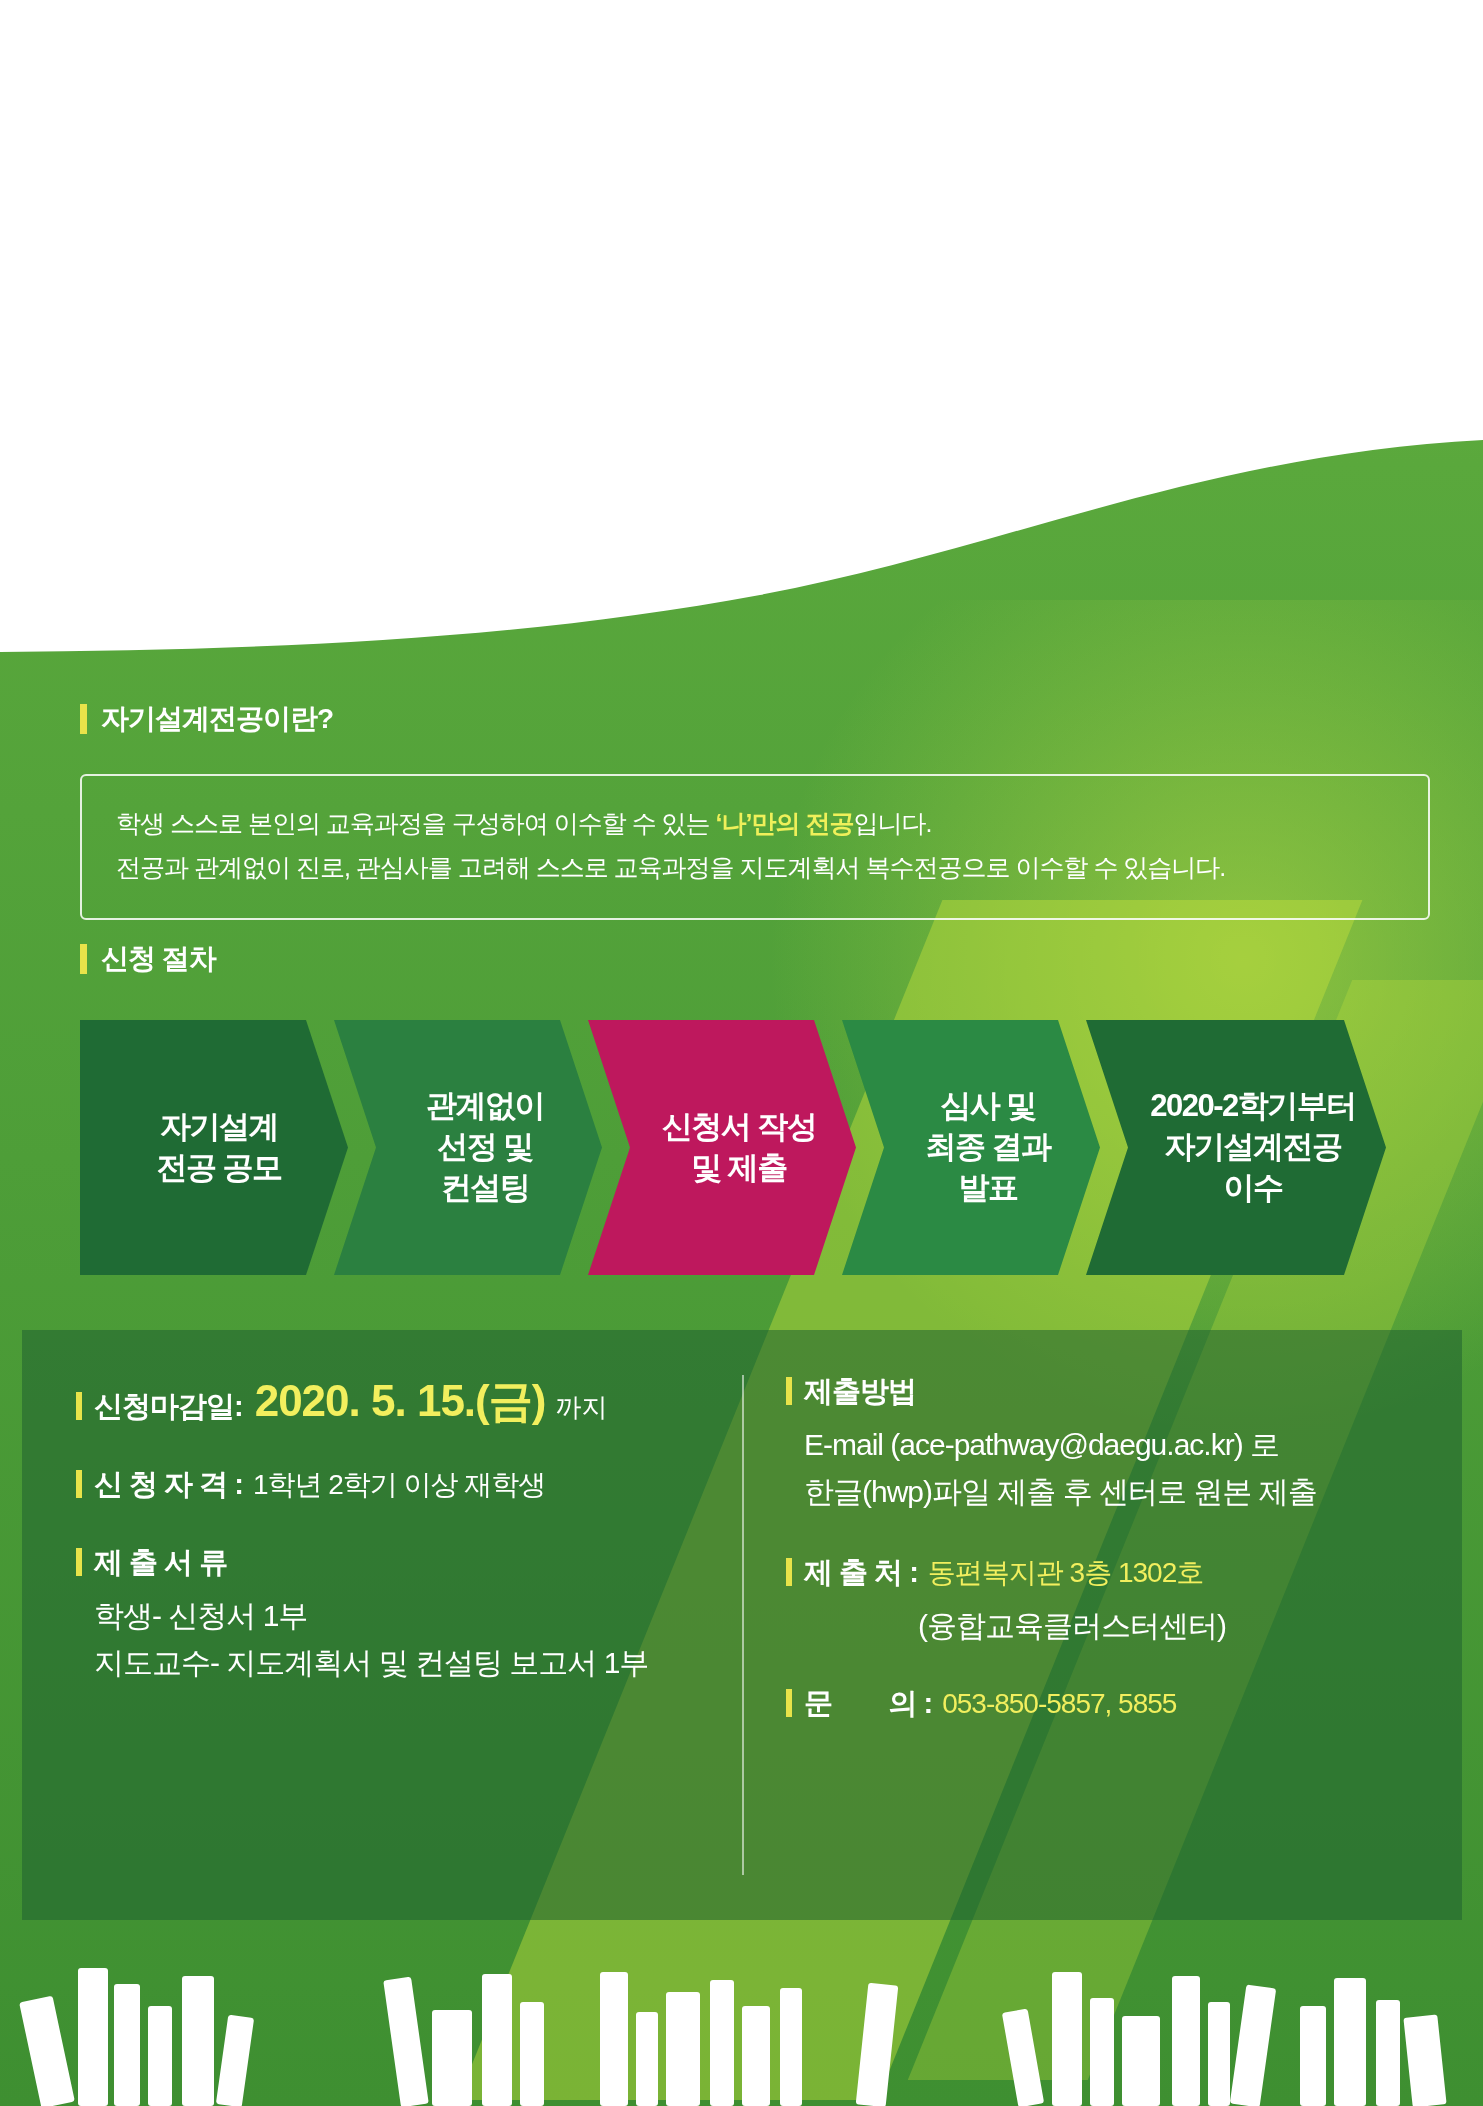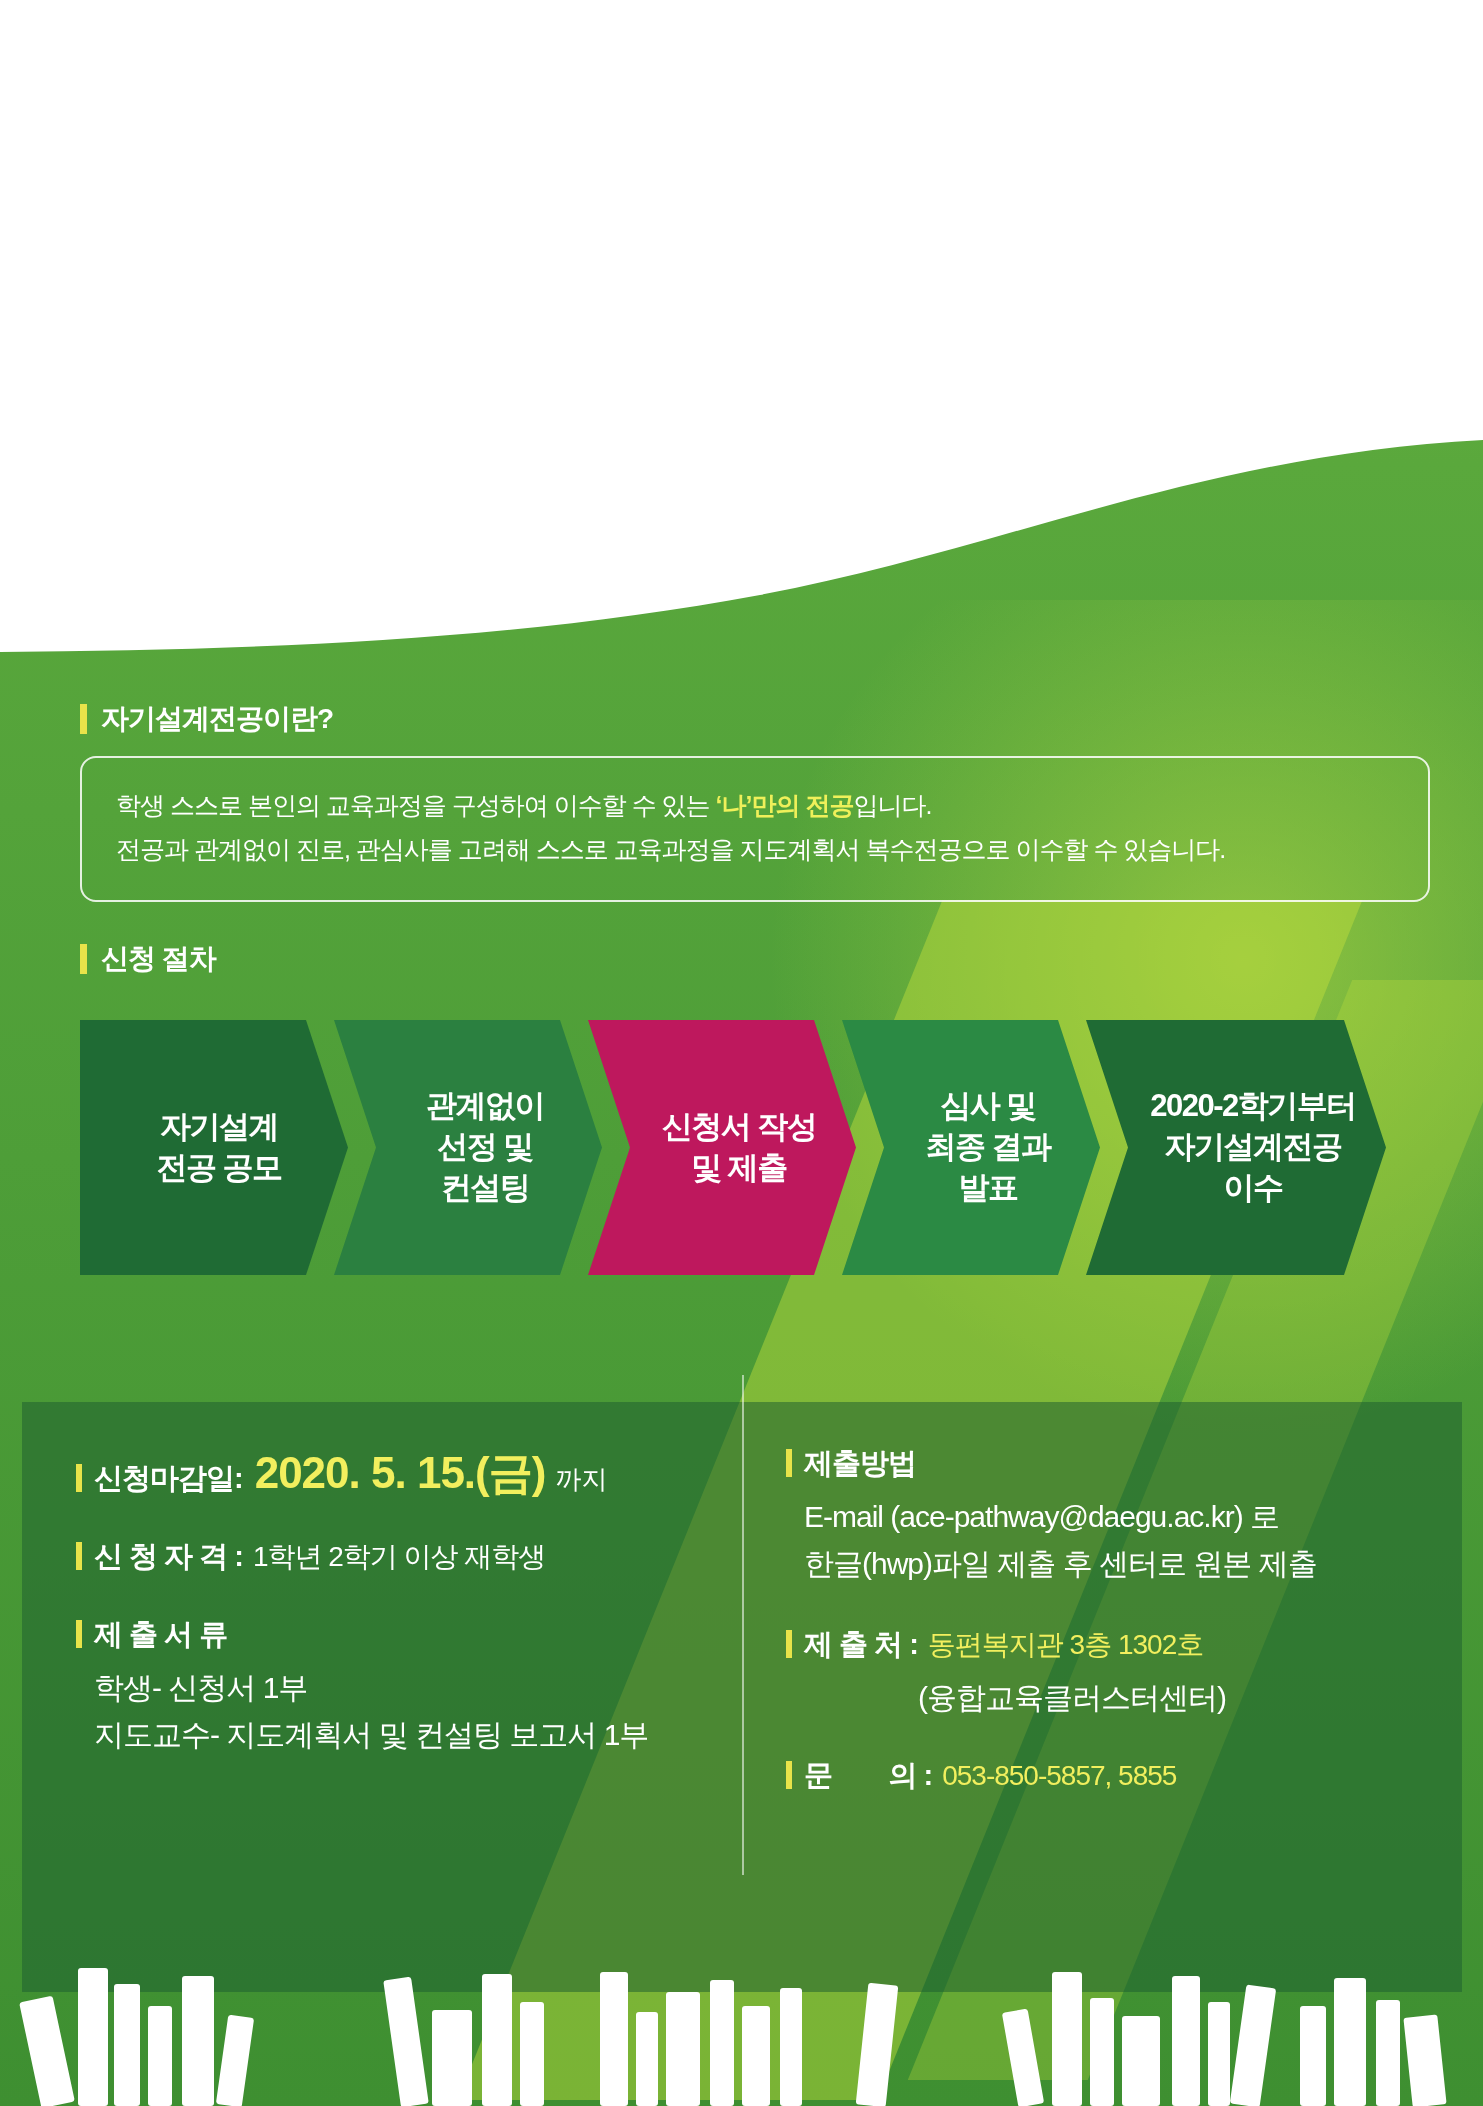--- a/index.html
+++ b/index.html
@@ -171,24 +171,24 @@
   }
   .sec-label .bar {
     display: inline-block;
     width: 7px;
     height: 30px;
     background: #e8e34a;
     margin-right: 14px;
   }
 
   .def-box {
-    margin-top: 18px;
+    margin-top: 36px;
     width: 1350px;
     border: 2px solid rgba(255,255,255,0.85);
-    border-radius: 16px;
+    border-radius: 6px;
     padding: 26px 48px 28px 34px;
     color: #ffffff;
     font-size: 25px;
     line-height: 1.75;
     letter-spacing: -1px;
   }
   .hl { color: #eff05a; font-weight: bold; }
 
   
   .process {
@@ -221,21 +221,21 @@
   }
   .c0 { width: 268px; background: #1f6b34; }
   .c1 { width: 268px; background: #2b8040; }
   .c2 { width: 268px; background: #be185d; }
   .c3 { width: 258px; background: #2b8a44; }
   .c4 { width: 300px; background: #1f6b34; }
 
   
   .info {
     position: absolute;
-    top: 1402px; left: 22px;
+    top: 1330px; left: 22px;
     width: 1440px;
     height: 590px;
     background: rgba(28,94,48,0.52);
     z-index: 10;
     display: flex;
   }
   .info-left { width: 720px; padding: 42px 20px 0 54px; }
   .info-right { width: 700px; padding: 42px 20px 0 44px; position: relative; }
   .info-divider {
     position: absolute;

